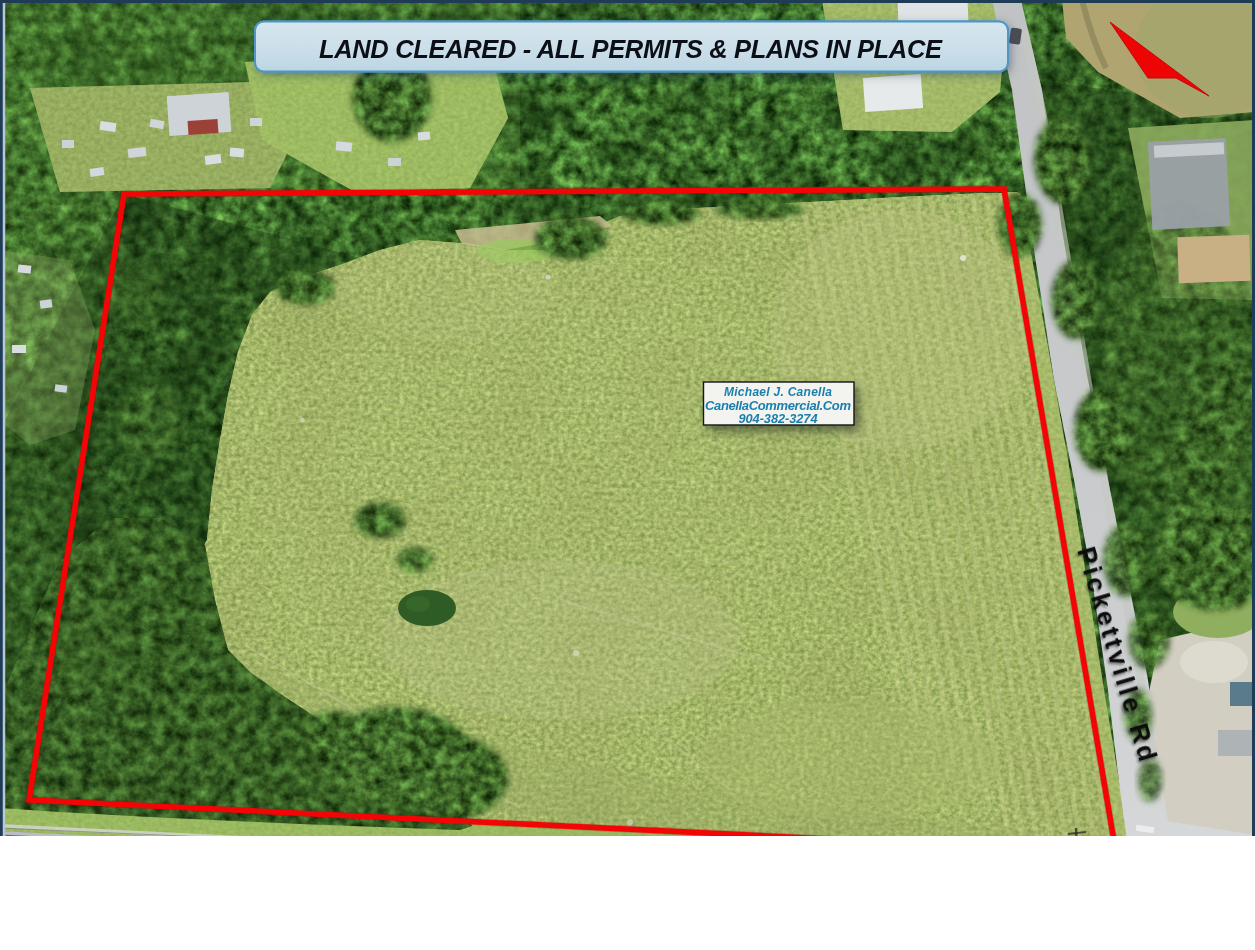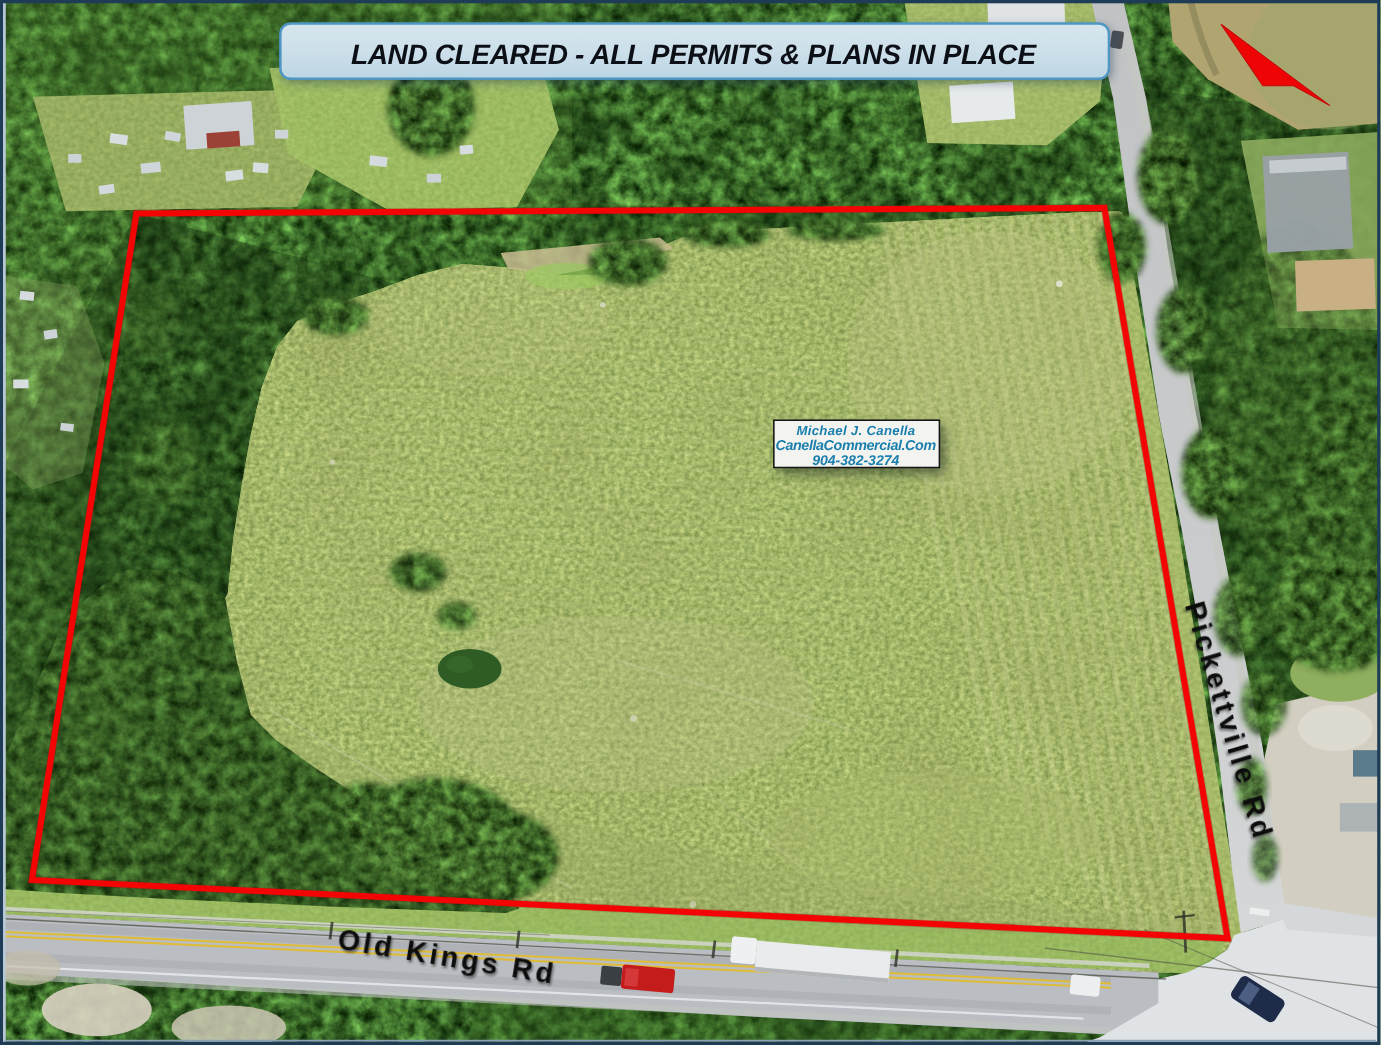--- a/index.html
+++ b/index.html
@@ -1,16 +1,16 @@
 <!DOCTYPE html>
 <html><head>
 <meta charset="utf-8">
 <style>
   html,body{margin:0;padding:0;background:#fff;}
-  #wrap{position:relative;width:1255px;height:950px;overflow:hidden;font-family:"Liberation Sans",sans-serif;}
+  #wrap{position:relative;width:1255px;height:836px;overflow:hidden;font-family:"Liberation Sans",sans-serif;}
   svg{display:block;}
 </style>
 </head>
 <body>
 <div id="wrap">
 <svg width="1255" height="950" viewBox="0 0 1255 950">
 <defs>
   <filter id="ftree" color-interpolation-filters="sRGB" x="-2%" y="-2%" width="104%" height="104%">
     <feTurbulence type="fractalNoise" baseFrequency="0.085" numOctaves="4" seed="11" result="n"></feTurbulence>
     <feColorMatrix in="n" type="matrix" values="0 0 0 0.64 -0.06  0 0 0 0.92 0.00  0 0 0 0.48 -0.06  0 0 0 0 1" result="c"></feColorMatrix>

